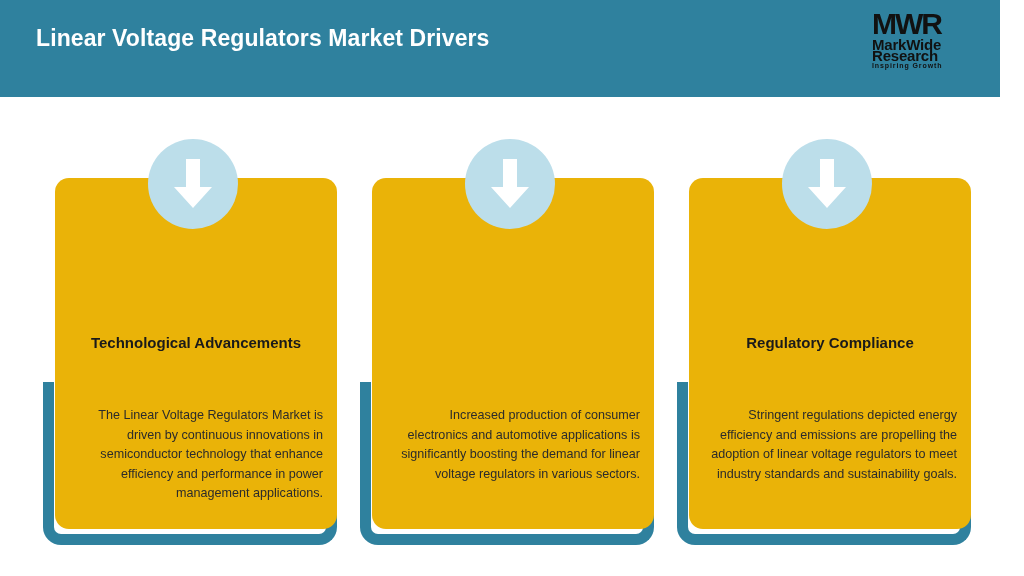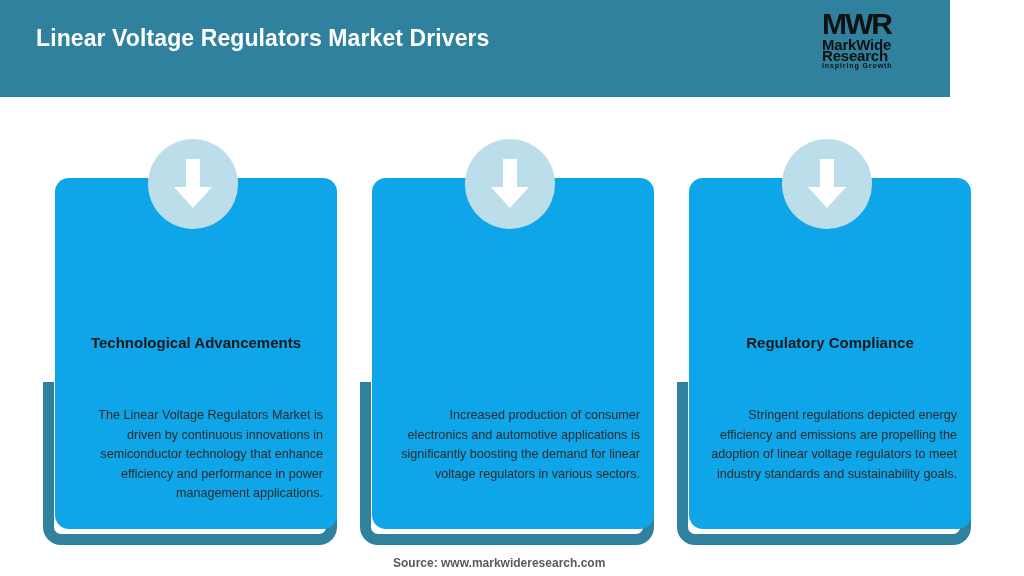--- a/index.html
+++ b/index.html
@@ -21,24 +21,23 @@
     width: 1024px;
     height: 576px;
     background: #ffffff;
   }
 
   
   .header {
     position: absolute;
     left: 0;
     top: 0;
-    width: 908px;
+    width: 1000px;
     height: 97px;
     background: #2f819e;
-    padding-left: 42px;
   }
   .header-title {
     position: absolute;
     left: 36px;
     top: 25px;
     font-size: 23px;
     font-weight: bold;
     color: #ffffff;
     letter-spacing: 0.1px;
     white-space: nowrap;
@@ -109,21 +108,21 @@
     border-bottom-right-radius: 18px;
     box-sizing: border-box;
   }
 
   .card {
     position: absolute;
     left: 12px;
     top: 81px;
     width: 282px;
     height: 351px;
-    background: #0ea5e9;
+    background: #eab308;
     border-radius: 14px;
   }
 
   .icon-circle {
     position: absolute;
     left: 105px;
     top: 42px;
     width: 90px;
     height: 90px;
     border-radius: 50%;
@@ -231,15 +230,14 @@
       </div>
       <div class="icon-circle">
         <svg width="42" height="54" viewBox="0 0 42 54" aria-hidden="true">
           <path d="M14 2 H28 V30 H40 L21 51 L2 30 H14 Z" fill="#ffffff"></path>
         </svg>
       </div>
     </div>
 
   </div>
 
-  <div class="footer-source">Source: www.markwideresearch.com</div>
 
 </div>
 
 </body></html>

